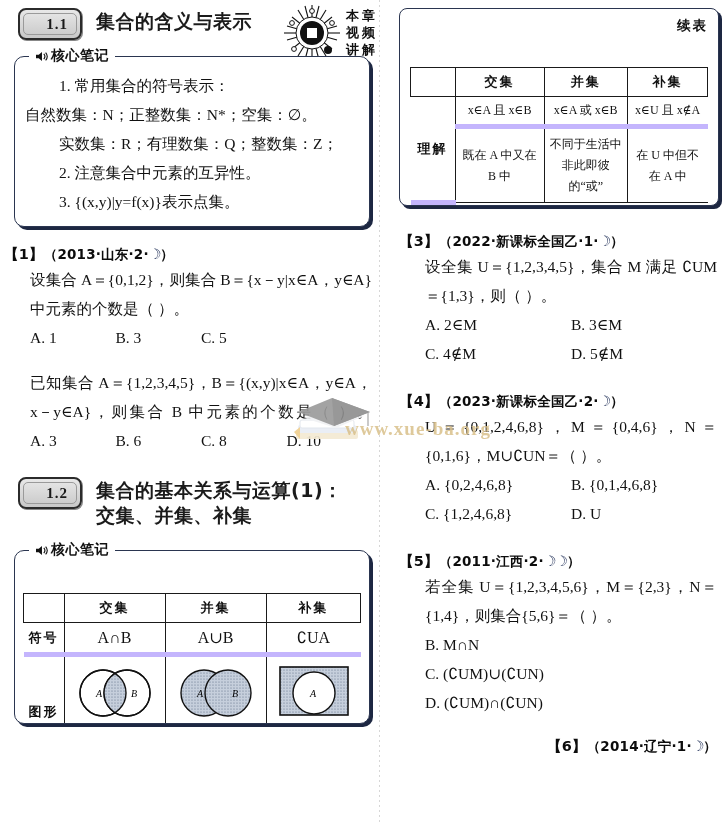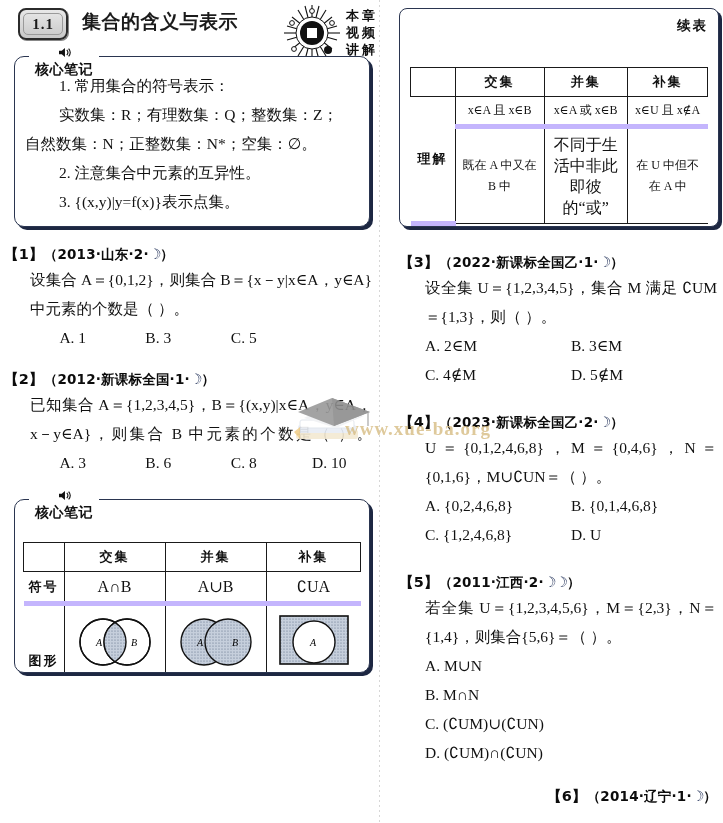--- a/index.html
+++ b/index.html
@@ -28,20 +28,21 @@
   .sec-badge{
     flex:0 0 auto;
     width:46px;height:28px;
     border:2px solid #2b2b2b;border-radius:8px;
     background:linear-gradient(to bottom,#e8e8e8,#c8c8c8);
     box-shadow:1px 1px 0 #888;
     display:flex;align-items:center;justify-content:center;
     font-family:"Liberation Serif",serif;
     font-weight:700;font-size:15px;letter-spacing:1px;color:#1a1a1a;
     position:relative;
+    padding-left:14px;
   }
   .sec-badge::after{
     content:"";position:absolute;left:3px;top:3px;right:3px;bottom:3px;
     border:1px solid #9a9a9a;border-radius:5px;pointer-events:none;
   }
   .sec-title{
     font-family:"DejaVu Sans","Liberation Sans",sans-serif;
     font-weight:700;font-size:19px;line-height:25px;color:#1b1b1b;
     letter-spacing:.5px;padding-top:1px;
   }
@@ -60,21 +61,21 @@
     position:relative;margin:16px 8px 0 14px;
     border:1.4px solid #2a3550;border-radius:10px;
     background:#fff;
     box-shadow:3px 3px 0 #1d2742;
     padding:14px 10px 10px 10px;
   }
   .notes-tag{
     position:absolute;left:14px;top:-10px;background:#fff;padding:0 6px;
     display:flex;align-items:center;gap:3px;
     font-family:"DejaVu Sans","Liberation Sans",sans-serif;
-    font-weight:700;font-size:14px;color:#111;letter-spacing:.5px;flex-direction:column;
+    font-weight:700;font-size:14px;color:#111;letter-spacing:.5px;
   }
   .spk{width:13px;height:11px;flex:0 0 auto;}
   .notes-line{
     font-family:"Liberation Serif","DejaVu Serif",serif;
     font-size:15.5px;line-height:29px;color:#111;
     text-align:justify;
   }
   .notes-line.ind{padding-left:34px;}
   .notes-line.ind0{padding-left:0;}
 
@@ -92,21 +93,21 @@
     font-size:15.5px;line-height:29px;color:#111;
     padding-left:26px;text-align:justify;
   }
   .prob-body.j{text-align-last:justify;}
   .opts{
     font-family:"Liberation Serif","DejaVu Serif",serif;
     font-size:15.5px;line-height:29px;padding-left:26px;
     display:flex;
   }
   .opts span{display:inline-block;}
-  .opt4 span{width:25%;text-align:center;}
+  .opt4 span{width:25%;}
   .opt2 span{width:50%;}
   .opts-stack{font-size:15.5px;line-height:29px;padding-left:26px;}
   table.mt{border-collapse:collapse;width:100%;
     font-family:"Liberation Serif","DejaVu Serif",serif;font-size:13px;margin-top:32px;}
   table.mt td,table.mt th{
     border-left:1px solid #1a1a1a;border-right:1px solid #1a1a1a;
     padding:5px 4px;text-align:center;vertical-align:middle;font-weight:400;
   }
   table.mt tr.topline td,table.mt tr.topline th{border-top:1.6px solid #1a1a1a;}
   table.mt tr.hdr th{border-bottom:1.6px solid #1a1a1a;font-weight:700;letter-spacing:2px;}
@@ -201,51 +202,55 @@
     <div class="notes-box">
       <div class="notes-tag">
         <svg class="spk" viewBox="0 0 14 12">
           <path d="M1 4h3l3.5-3v10L4 8H1z" fill="#111"></path>
           <path d="M9.5 3.2a4.2 4.2 0 0 1 0 5.6" stroke="#111" stroke-width="1.2" fill="none"></path>
           <path d="M11.5 1.8a6.5 6.5 0 0 1 0 8.4" stroke="#111" stroke-width="1.2" fill="none"></path>
         </svg>
         <span>核心笔记</span>
       </div>
       <div class="notes-line ind">1. 常用集合的符号表示：</div>
+      <div class="notes-line ind0">自然数集：N；正整数集：N*；空集：∅。</div>
       <div class="notes-line ind">实数集：R；有理数集：Q；整数集：Z；</div>
-      <div class="notes-line ind0">自然数集：N；正整数集：N*；空集：∅。</div>
       <div class="notes-line ind">2. 注意集合中元素的互异性。</div>
       <div class="notes-line ind">3. {(x,y)|y=f(x)}表示点集。</div>
     </div>
 
     <div class="prob">
       <div class="prob-head">
         <span>【1】</span><span class="src">（2013·山东·2·</span><span class="moon">☽</span><span class="src">）</span>
       </div>
       <div class="prob-body">设集合 A＝{0,1,2}，则集合 B＝{x－y|x∈A，y∈A}中元素的个数是（      ）。</div>
       <div class="opts opt4">
         <span>A. 1</span>
         <span>B. 3</span>
         <span>C. 5</span>
       </div>
     </div>
 
     <div class="prob">
-      <div class="prob-head">
-        <span>【2】</span><span class="src">（2012·新课标全国·1·</span><span class="moon">☽</span><span class="src">）</span>
-      </div>
       <div class="prob-body j">已知集合 A＝{1,2,3,4,5}，B＝{(x,y)|x∈A，y∈A，x－y∈A}，则集合 B 中元素的个数是（      ）。</div>
       <div class="opts opt4">
         <span>A. 3</span>
         <span>B. 6</span>
         <span>C. 8</span>
         <span>D. 10</span>
       </div>
     </div>
 
+    <div class="sec-head" style="margin-top:14px;">
+      <div class="sec-badge">1.2</div>
+      <div class="sec-title">
+        <div>集合的基本关系与运算(1)：</div>
+        <div>交集、并集、补集</div>
+      </div>
+    </div>
 
     <div class="notes-box" style="margin-top:22px;padding:10px 8px 0 8px;">
       <div class="notes-tag">
         <svg class="spk" viewBox="0 0 14 12">
           <path d="M1 4h3l3.5-3v10L4 8H1z" fill="#111"></path>
           <path d="M9.5 3.2a4.2 4.2 0 0 1 0 5.6" stroke="#111" stroke-width="1.2" fill="none"></path>
           <path d="M11.5 1.8a6.5 6.5 0 0 1 0 8.4" stroke="#111" stroke-width="1.2" fill="none"></path>
         </svg>
         <span>核心笔记</span>
       </div>
@@ -334,21 +339,21 @@
           <th class="noR" style="width:27%">补集</th>
         </tr>
         <tr class="midline">
           <td class="lab" rowspan="2">理解</td>
           <td style="font-size:12px">x∈A 且 x∈B</td>
           <td style="font-size:12px">x∈A 或 x∈B</td>
           <td class="noR" style="font-size:12px">x∈U 且 x∉A</td>
         </tr>
         <tr class="botline">
           <td class="lft" style="font-size:12px">既在 A 中又在 B 中</td>
-          <td class="lft" style="font-size:16px">不同于生活中非此即彼的“或”</td>
+          <td class="lft" style="font-size:12px">不同于生活中非此即彼的“或”</td>
           <td class="noR lft" style="font-size:12px">在 U 中但不在 A 中</td>
         </tr>
       </tbody>
         </table>
     </div>
 
     <div class="prob" style="margin-top:24px;">
       <div class="prob-head">
         <span>【3】</span><span class="src">（2022·新课标全国乙·1·</span><span class="moon">☽</span><span class="src">）</span>
       </div>
@@ -377,21 +382,20 @@
         <span>D. U</span>
       </div>
     </div>
 
     <div class="prob" style="margin-top:22px;">
       <div class="prob-head">
         <span>【5】</span><span class="src">（2011·江西·2·</span><span class="moon">☽☽</span><span class="src">）</span>
       </div>
       <div class="prob-body">若全集 U＝{1,2,3,4,5,6}，M＝{2,3}，N＝{1,4}，则集合{5,6}＝（      ）。</div>
       <div class="opts-stack">
-        <div>A. M∪N</div>
         <div>B. M∩N</div>
         <div>C. (∁UM)∪(∁UN)</div>
         <div>D. (∁UM)∩(∁UN)</div>
       </div>
     </div>
 
     <div class="prob" style="margin-top:18px;text-align:right;">
       <div class="prob-head">
         <span>【6】</span><span class="src">（2014·辽宁·1·</span><span class="moon">☽</span><span class="src">）</span>
       </div>

